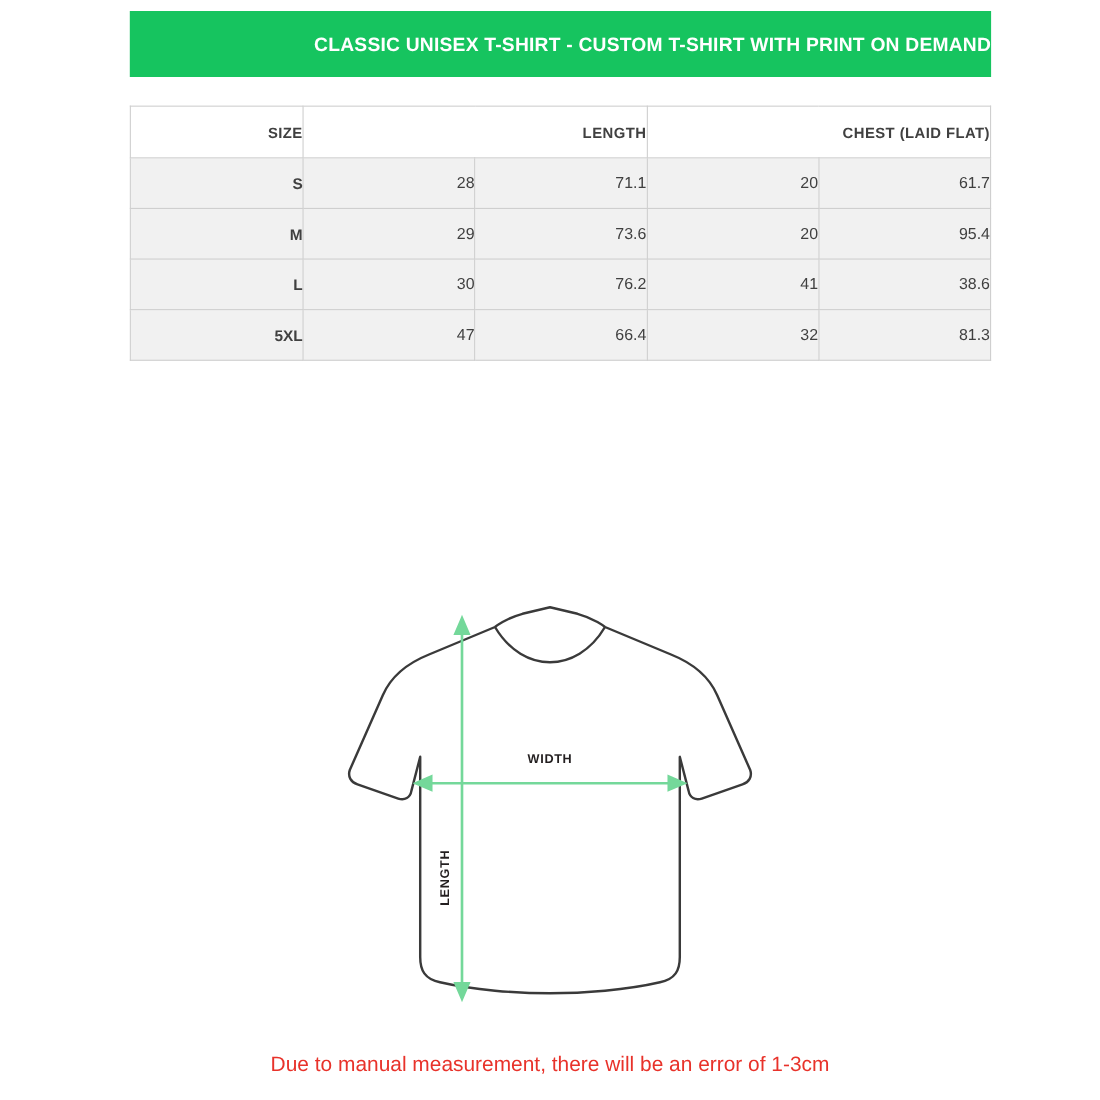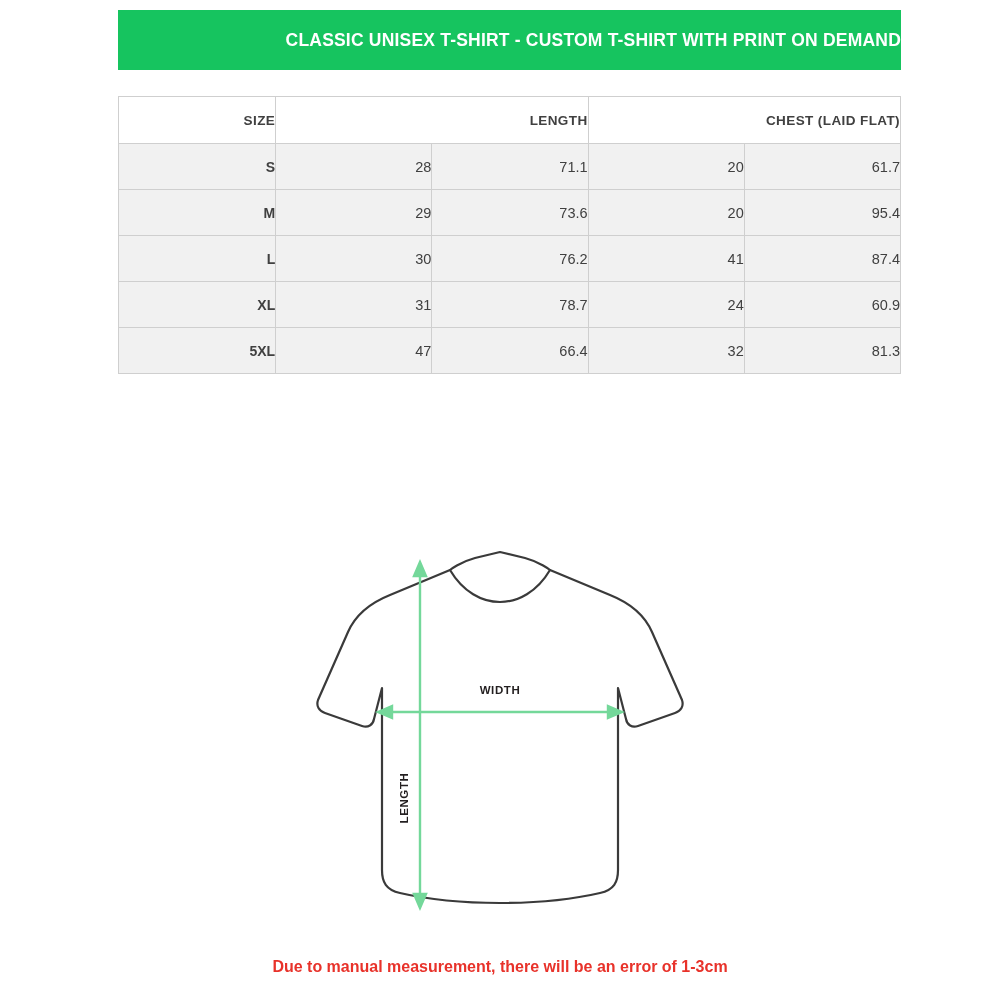--- a/index.html
+++ b/index.html
@@ -99,22 +99,22 @@
   }
 
   
   .footer-note {
     position: absolute;
     left: 0;
     top: 958px;
     width: 1000px;
     text-align: center;
     color: #e8322a;
-    font-size: 16px;
-    font-weight: bold;
+    font-size: 19px;
+    font-weight: normal;
   }
 </style>
 </head>
 <body>
 
 <div class="page">
 
   <div class="banner">
     <div class="banner-title">CLASSIC UNISEX T-SHIRT - CUSTOM T-SHIRT WITH PRINT ON DEMAND</div>
   </div>
@@ -147,28 +147,21 @@
         <td>29</td>
         <td>73.6</td>
         <td>20</td>
         <td>95.4</td>
       </tr>
       <tr>
         <td class="size-cell">L</td>
         <td>30</td>
         <td>76.2</td>
         <td>41</td>
-        <td>87.4</td>
-      </tr>
-      <tr>
-        <td class="size-cell">XL</td>
-        <td>31</td>
-        <td>78.7</td>
-        <td>24</td>
-        <td>60.9</td>
+        <td>38.6</td>
       </tr>
       <tr>
         <td class="size-cell">5XL</td>
         <td>47</td>
         <td>66.4</td>
         <td>32</td>
         <td>81.3</td>
       </tr>
     </tbody>
   </table>

